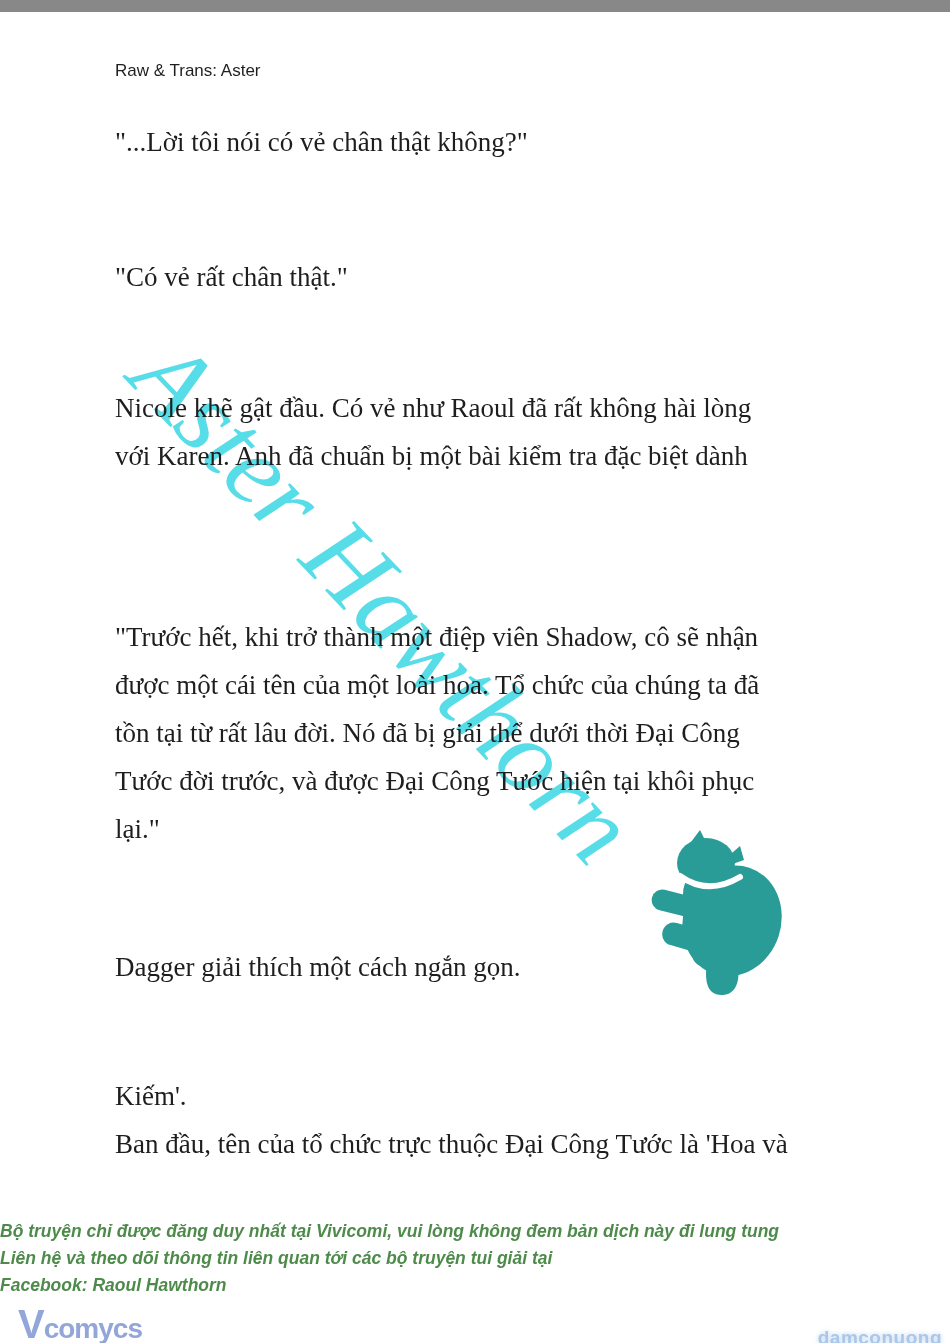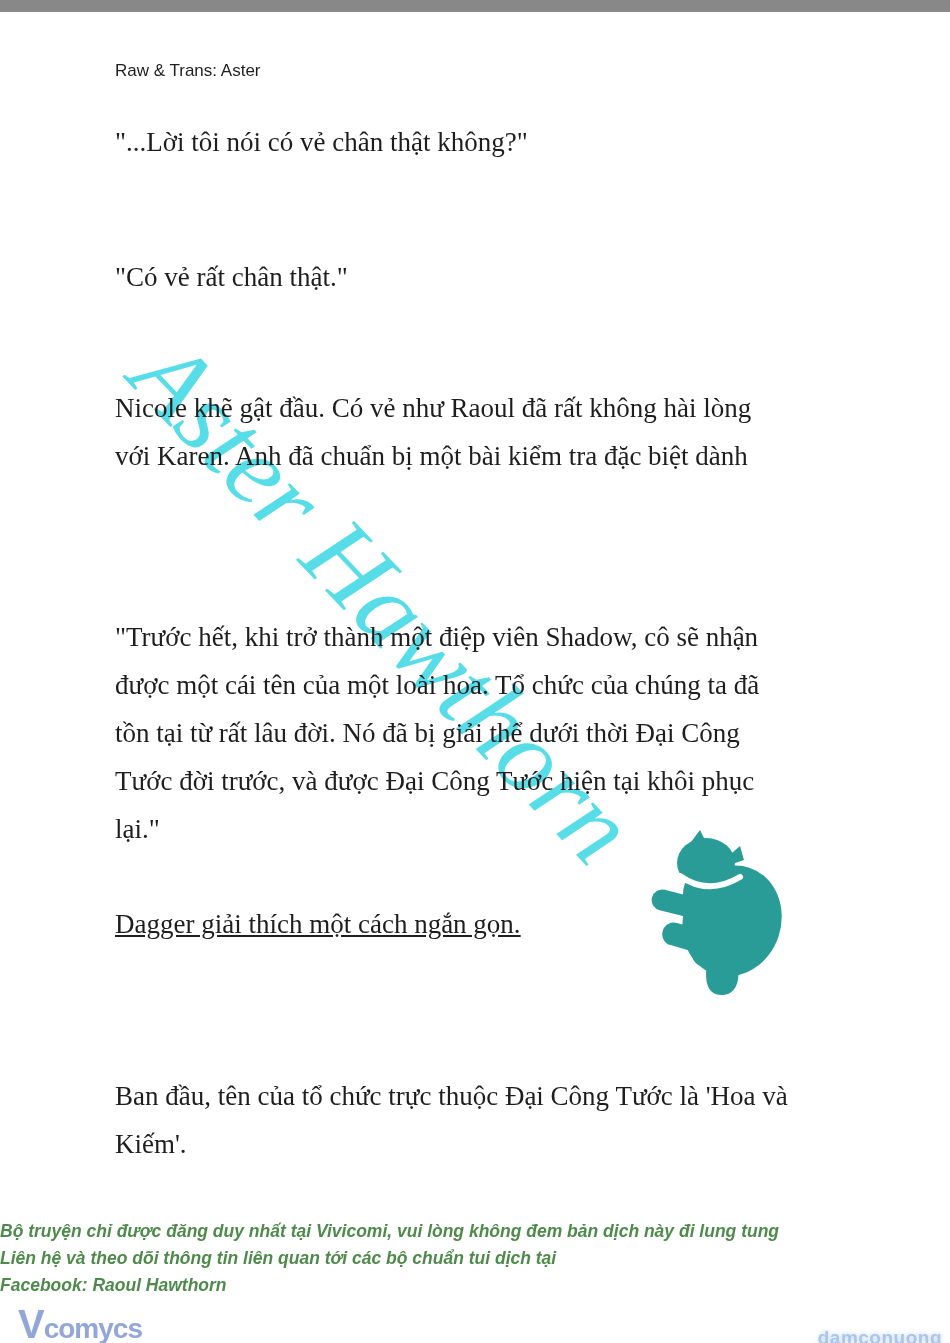--- a/index.html
+++ b/index.html
@@ -30,21 +30,21 @@
   }
   .para{
     position:absolute;left:115px;width:725px;
     font-size:27px;line-height:48px;color:#1e1e1e;
     z-index:2;
   }
   .p1{top:106px;}
   .p2{top:241px;}
   .p3{top:372px;}
   .p4{top:601px;}
-  .p5{top:888px;text-decoration:underline;}
+  .p5{top:931px;}
   .p6{top:1060px;}
   .cat{
     position:absolute;left:650px;top:812px;
     width:140px;height:180px;
     z-index:2;
   }
   .catfill{fill:var(--cat_teal,#2a9c98);}
   .catline{stroke:#ffffff;stroke-width:6;fill:none;stroke-linecap:round;}
   .footer{
     position:absolute;left:0;top:1206px;width:930px;
@@ -101,22 +101,22 @@
     <div>tồn tại từ rất lâu đời. Nó đã bị giải thể dưới thời Đại Công</div>
     <div>Tước đời trước, và được Đại Công Tước hiện tại khôi phục</div>
     <div>lại."</div>
   </div>
 
   <div class="para p5">
     <div>Dagger giải thích một cách ngắn gọn.</div>
   </div>
 
   <div class="para p6">
+    <div>Kiếm'.</div>
     <div>Ban đầu, tên của tổ chức trực thuộc Đại Công Tước là 'Hoa và</div>
-    <div>Kiếm'.</div>
   </div>
 
   <svg class="cat" viewBox="0 0 140 180" xmlns="http://www.w3.org/2000/svg" aria-hidden="true">
 
     <polygon class="catfill" points="50,6 64,34 32,30"></polygon>
     <polygon class="catfill" points="90,22 94,36 60,48"></polygon>
 
     <ellipse class="catfill" cx="56" cy="39" rx="29" ry="25"></ellipse>
 
     <ellipse class="catfill" cx="56" cy="70" rx="23" ry="26"></ellipse>
@@ -129,20 +129,20 @@
 
     <rect class="catfill" x="13" y="96" width="53" height="23" rx="11.5" transform="rotate(16 15 106)"></rect>
 
     <path class="catfill" d="M60,122 C52,156 56,172 73,171 C90,170 92,148 84,124 Z"></path>
 
     <path class="catline" d="M30,52 Q58,72 90,53"></path>
   </svg>
 
   <div class="footer">
     <div>Bộ truyện chỉ được đăng duy nhất tại Vivicomi, vui lòng không đem bản dịch này đi lung tung</div>
-    <div>Liên hệ và theo dõi thông tin liên quan tới các bộ chuẩn tui dịch tại</div>
+    <div>Liên hệ và theo dõi thông tin liên quan tới các bộ truyện tui giải tại</div>
     <div>Facebook: Raoul Hawthorn</div>
   </div>
 
   <div class="vcomycs">Vcomycs</div>
   <div class="damconuong">damconuong</div>
 
 </div>
 
 </body></html>

